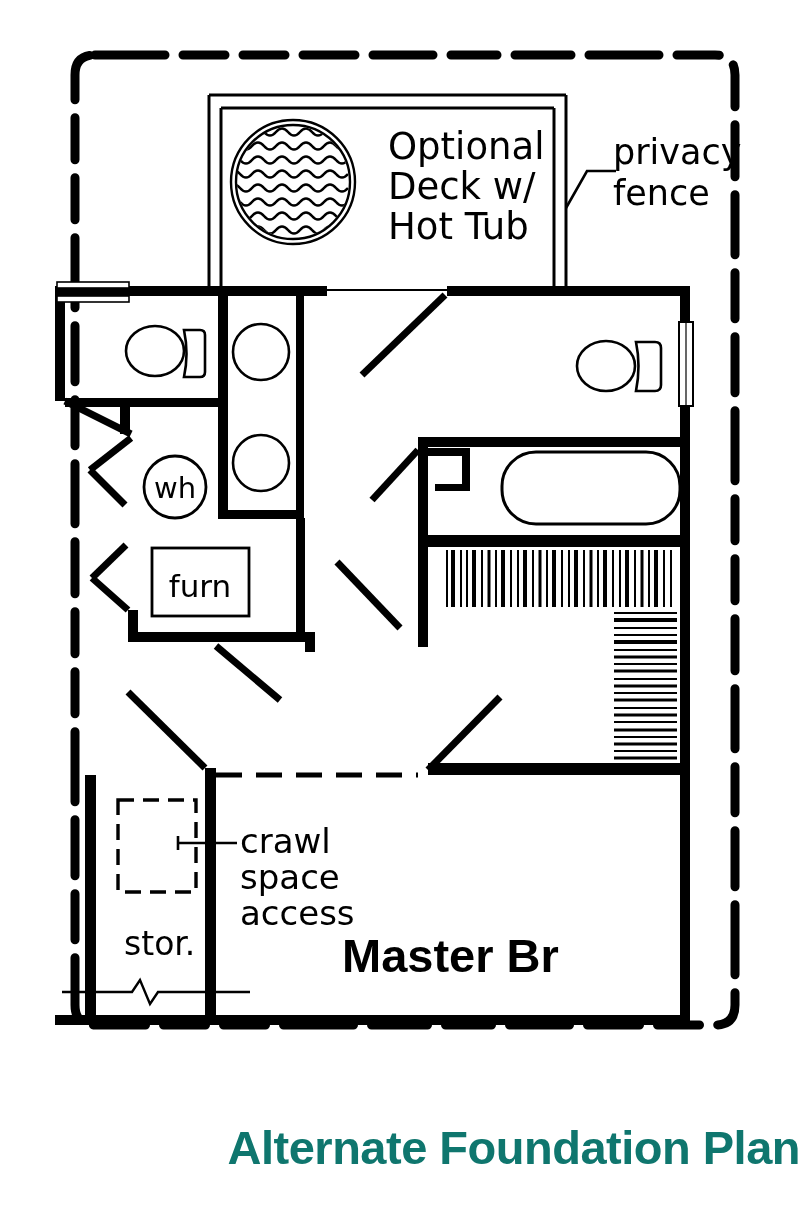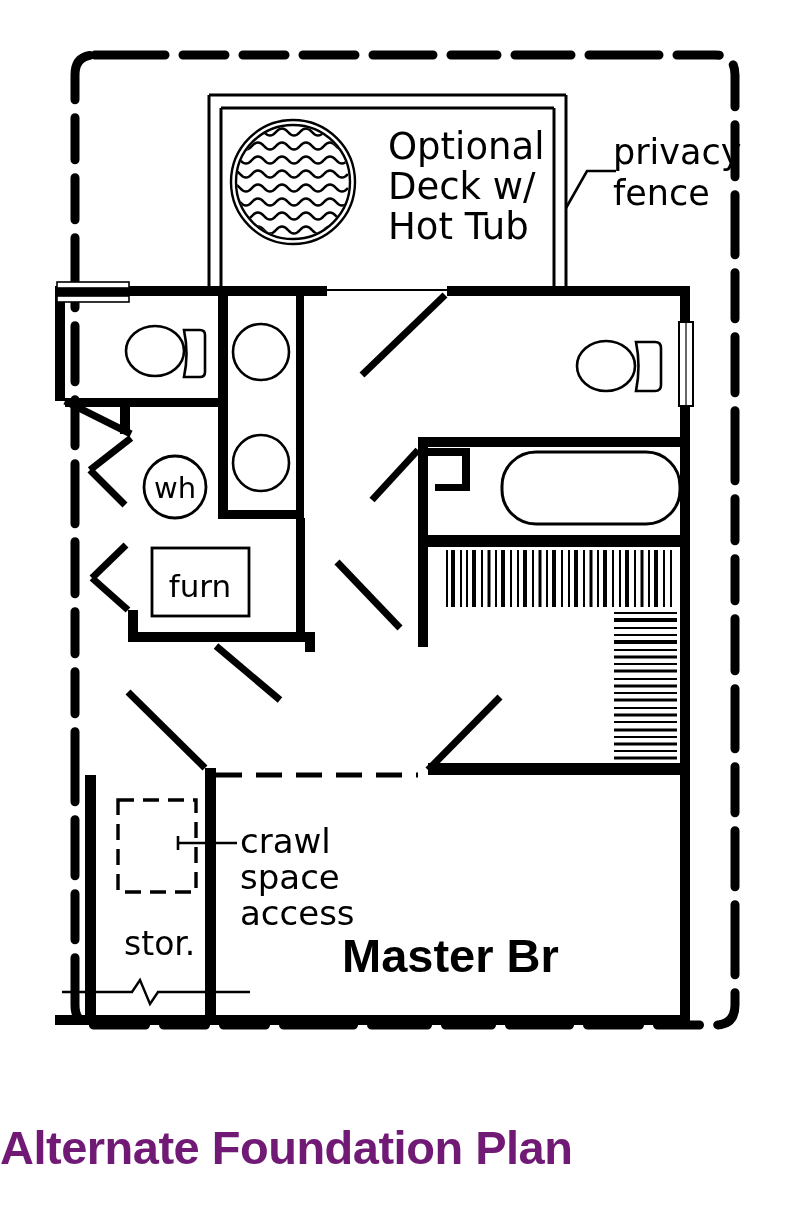--- a/index.html
+++ b/index.html
@@ -35,26 +35,26 @@
   .bold-label {
     font-family: "Liberation Sans", sans-serif;
     font-weight: bold;
     fill: #000000;
   }
   #plan-title {
     position: absolute;
     left: 0;
     top: 1120px;
     width: 800px;
-    text-align: left;
+    text-align: right;
     font-family: "Liberation Sans", sans-serif;
     font-weight: bold;
     font-size: 47px;
     letter-spacing: -0.5px;
-    color: #701a75;
+    color: #0f766e;
     white-space: nowrap;
   }
 </style>
 </head>
 <body>
 
 <div id="plan-root">
 
   <svg id="floorplan-svg" viewBox="0 0 800 1226">
 

